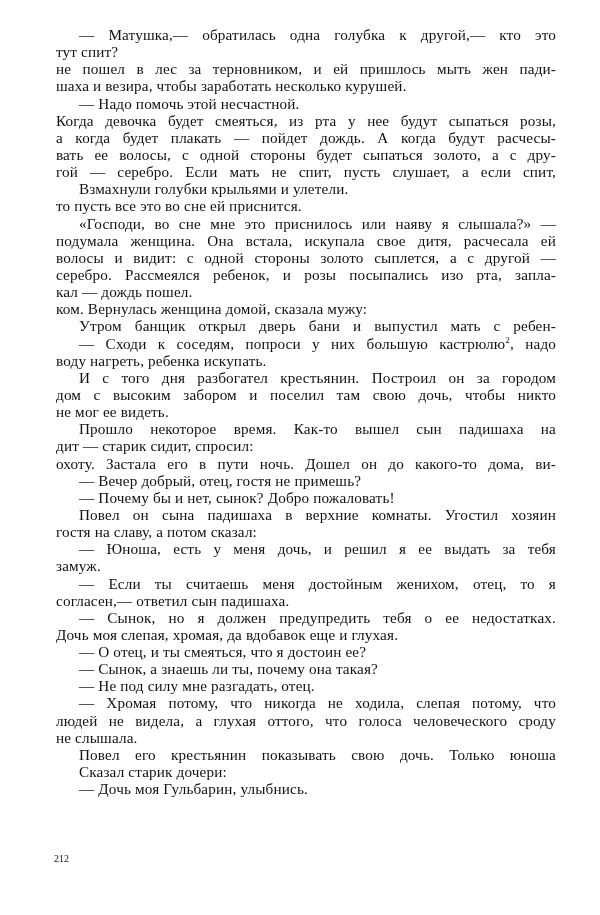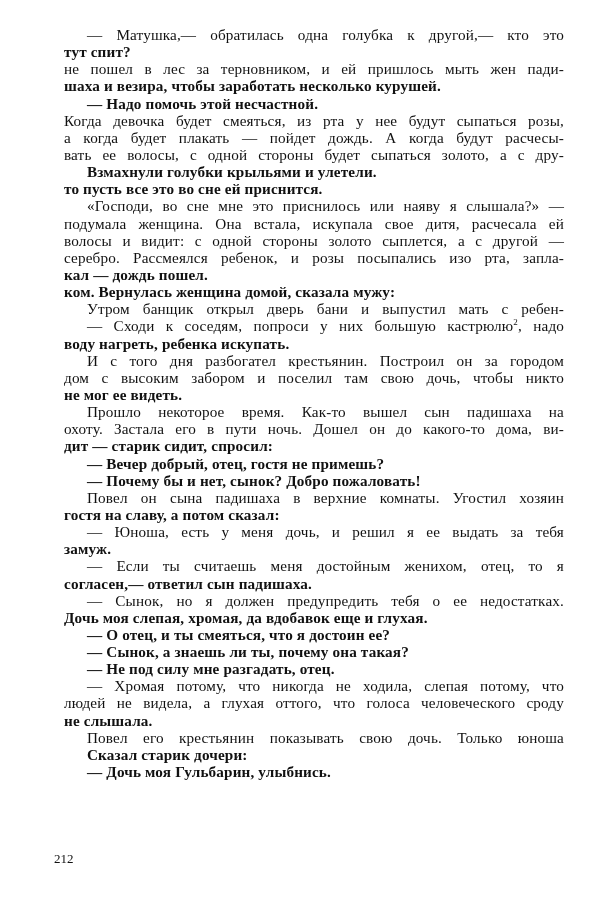--- a/index.html
+++ b/index.html
@@ -10,85 +10,85 @@
     body {
       width: 600px;
       height: 915px;
       position: relative;
       overflow: hidden;
       font-family: "Liberation Serif", "DejaVu Serif", serif;
       color: #111111;
     }
     .page {
       position: absolute;
-      left: 64px;
+      left: 56px;
       top: 26px;
       width: 500px;
     }
     .line {
       display: block;
       height: 17.15px;
       line-height: 17.15px;
       font-size: 15.2px;
       white-space: nowrap;
       text-align: justify;
       text-align-last: justify;
       letter-spacing: 0.15px;
     }
     .line.last {
       text-align-last: left;
-      font-weight: bold;
     }
     .line.indent {
       padding-left: 23px;
     }
     sup.fn {
       font-size: 9px;
       line-height: 0;
       vertical-align: super;
     }
     .page-number {
       position: absolute;
       left: 54px;
       top: 850px;
-      font-size: 13px;
+      font-size: 10px;
       line-height: 17px;
       font-family: "Liberation Serif", "DejaVu Serif", serif;
       color: #111111;
     }
   </style>
 </head>
 <body>
 
 <div class="page">
   <span class="line indent"><span>— Матушка,— обратилась одна голубка к другой,— кто это</span></span>
   <span class="line last"><span>тут спит?</span></span>
   <span class="line"><span>не пошел в лес за терновником, и ей пришлось мыть жен пади-</span></span>
   <span class="line last"><span>шаха и везира, чтобы заработать несколько курушей.</span></span>
   <span class="line indent last"><span>— Надо помочь этой несчастной.</span></span>
   <span class="line"><span>Когда девочка будет смеяться, из рта у нее будут сыпаться розы,</span></span>
   <span class="line"><span>а когда будет плакать — пойдет дождь. А когда будут расчесы-</span></span>
   <span class="line"><span>вать ее волосы, с одной стороны будет сыпаться золото, а с дру-</span></span>
+  <span class="line"><span>гой — серебро. Если мать не спит, пусть слушает, а если спит,</span></span>
   <span class="line indent last"><span>Взмахнули голубки крыльями и улетели.</span></span>
   <span class="line last"><span>то пусть все это во сне ей приснится.</span></span>
   <span class="line indent"><span>«Господи, во сне мне это приснилось или наяву я слышала?» —</span></span>
   <span class="line"><span>подумала женщина. Она встала, искупала свое дитя, расчесала ей</span></span>
   <span class="line"><span>волосы и видит: с одной стороны золото сыплется, а с другой —</span></span>
   <span class="line"><span>серебро. Рассмеялся ребенок, и розы посыпались изо рта, запла-</span></span>
   <span class="line last"><span>кал — дождь пошел.</span></span>
   <span class="line last"><span>ком. Вернулась женщина домой, сказала мужу:</span></span>
   <span class="line indent"><span>Утром банщик открыл дверь бани и выпустил мать с ребен-</span></span>
   <span class="line indent"><span>— Сходи к соседям, попроси у них большую кастрюлю</span><sup class="fn">2</sup><span>, надо</span></span>
   <span class="line last"><span>воду нагреть, ребенка искупать.</span></span>
   <span class="line indent"><span>И с того дня разбогател крестьянин. Построил он за городом</span></span>
   <span class="line"><span>дом с высоким забором и поселил там свою дочь, чтобы никто</span></span>
   <span class="line last"><span>не мог ее видеть.</span></span>
   <span class="line indent"><span>Прошло некоторое время. Как-то вышел сын падишаха на</span></span>
+  <span class="line last"><span>дит — старик сидит, спросил:</span></span>
   <span class="line"><span>охоту. Застала его в пути ночь. Дошел он до какого-то дома, ви-</span></span>
-  <span class="line last"><span>дит — старик сидит, спросил:</span></span>
   <span class="line indent last"><span>— Вечер добрый, отец, гостя не примешь?</span></span>
   <span class="line indent last"><span>— Почему бы и нет, сынок? Добро пожаловать!</span></span>
   <span class="line indent"><span>Повел он сына падишаха в верхние комнаты. Угостил хозяин</span></span>
   <span class="line last"><span>гостя на славу, а потом сказал:</span></span>
   <span class="line indent"><span>— Юноша, есть у меня дочь, и решил я ее выдать за тебя</span></span>
   <span class="line last"><span>замуж.</span></span>
   <span class="line indent"><span>— Если ты считаешь меня достойным женихом, отец, то я</span></span>
   <span class="line last"><span>согласен,— ответил сын падишаха.</span></span>
   <span class="line indent"><span>— Сынок, но я должен предупредить тебя о ее недостатках.</span></span>
   <span class="line last"><span>Дочь моя слепая, хромая, да вдобавок еще и глухая.</span></span>

